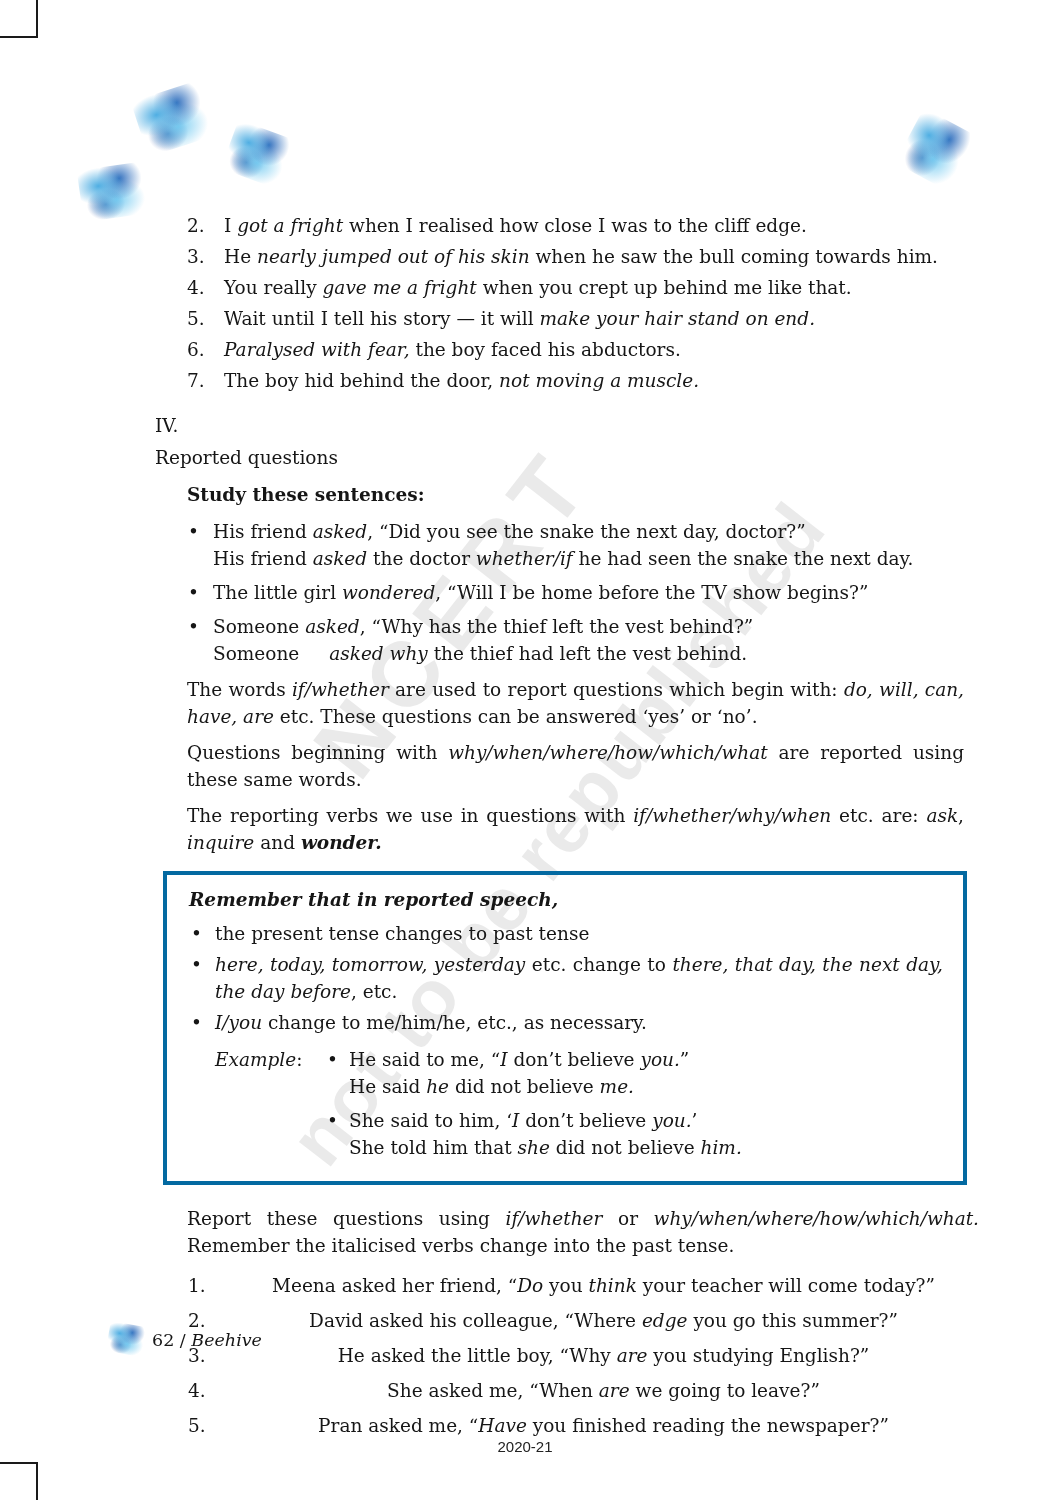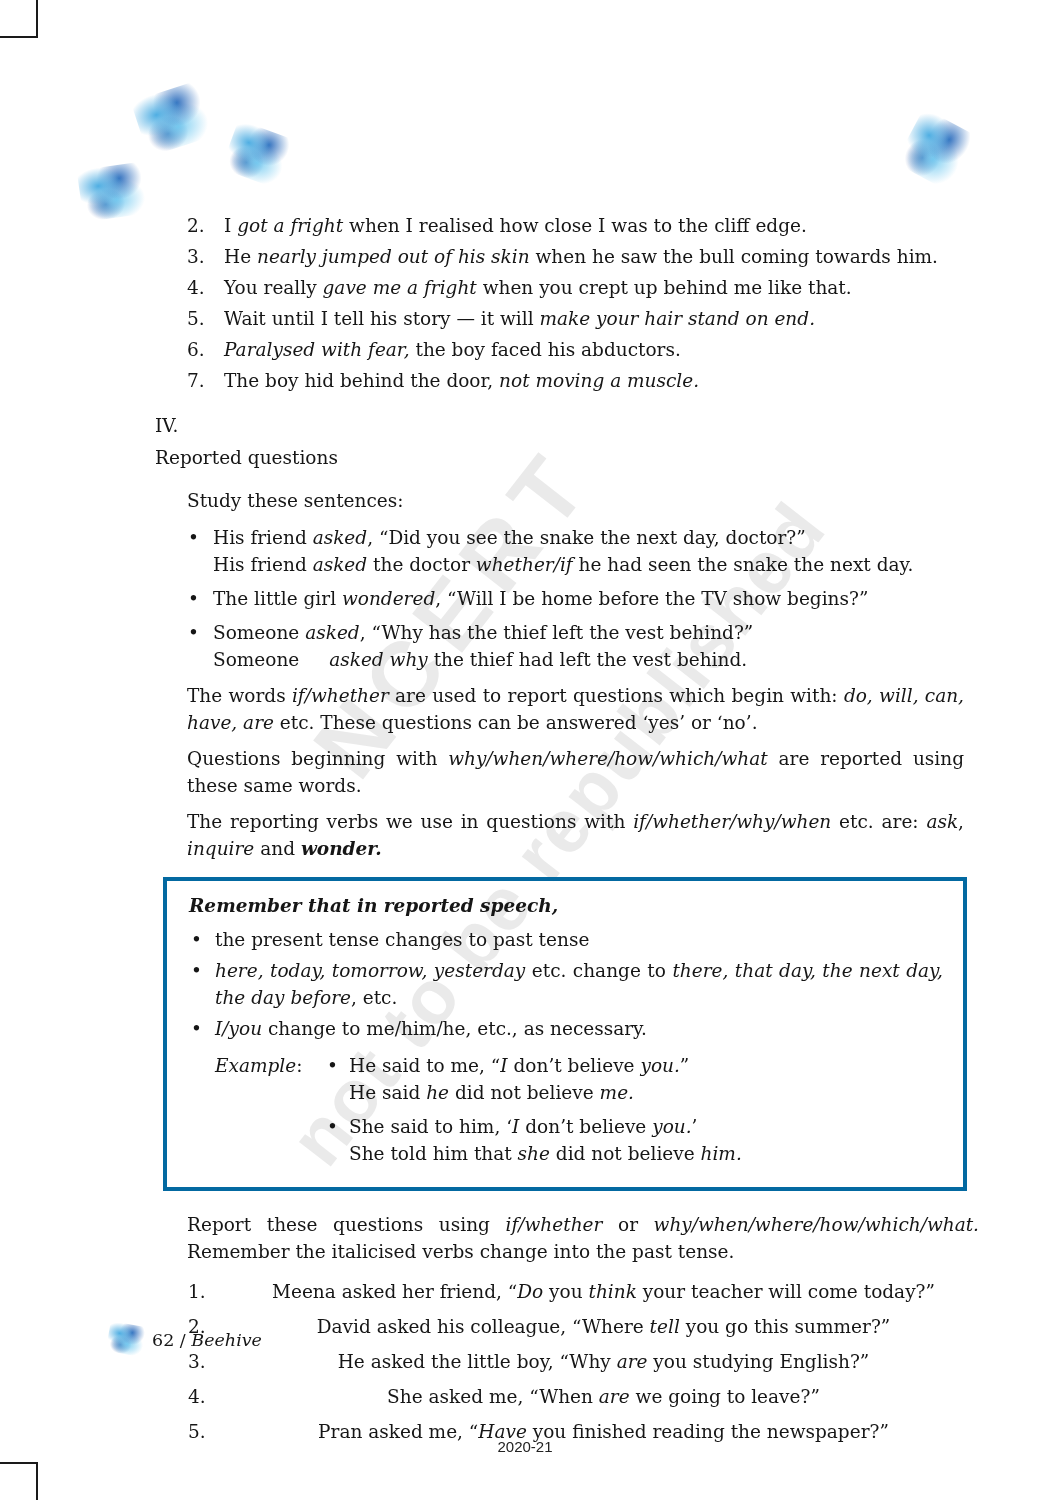--- a/index.html
+++ b/index.html
@@ -33,21 +33,21 @@
   
   .content{position:absolute;left:155px;top:212px;width:824px;font-size:18.5px;line-height:27px;z-index:2;}
 
   .toplist .li{display:flex;margin:0 0 4px 32px;}
   .toplist .num{flex:0 0 37px;}
   .toplist .txt{flex:1;text-align:justify;}
 
   .heading{display:flex;margin:18px 0 10px 0;flex-direction:column;}
   .heading .hnum{flex:0 0 32px;}
 
-  .intro{margin:16px 0 10px 32px;}
+  .intro{margin:10px 0 10px 32px;font-weight:bold;}
 
   .bullets .b{display:flex;margin:0 0 7px 33px;}
   .bullets .dot{flex:0 0 25px;}
   .blines{flex:1;}
   .blines > div{text-align:justify;}
 
   .para{margin:9px 15px 9px 32px;text-align:justify;}
 
   .box{border:4px solid #0369a1;margin:15px 12px 0 8px;padding:11px 20px 13px 22px;background:transparent;}
   .box-title{font-weight:bold;font-style:italic;margin:0 0 7px 0;}
@@ -188,21 +188,21 @@
 
     <div class="after-para"><span>Report these questions using </span><span style="font-style: italic;">if/whether</span><span> or </span><span style="font-style: italic;">why/when/where/how/which/what.</span><span> Remember the italicised verbs change into the past tense.</span></div>
 
     <div class="exlist">
       <div class="li">
         <span class="num">1.</span>
         <div class="txt"><span>Meena asked her friend, “</span><span style="font-style: italic;">Do</span><span> you </span><span style="font-style: italic;">think</span><span> your teacher will come today?”</span></div>
       </div>
       <div class="li">
         <span class="num">2.</span>
-        <div class="txt"><span>David asked his colleague, “Where </span><span style="font-style: italic;">tell</span><span> you go this summer?”</span></div>
+        <div class="txt"><span>David asked his colleague, “Where </span><span style="font-style: italic;">edge</span><span> you go this summer?”</span></div>
       </div>
       <div class="li">
         <span class="num">3.</span>
         <div class="txt"><span>He asked the little boy, “Why </span><span style="font-style: italic;">are</span><span> you studying English?”</span></div>
       </div>
       <div class="li">
         <span class="num">4.</span>
         <div class="txt"><span>She asked me, “When </span><span style="font-style: italic;">are</span><span> we going to leave?”</span></div>
       </div>
       <div class="li">

